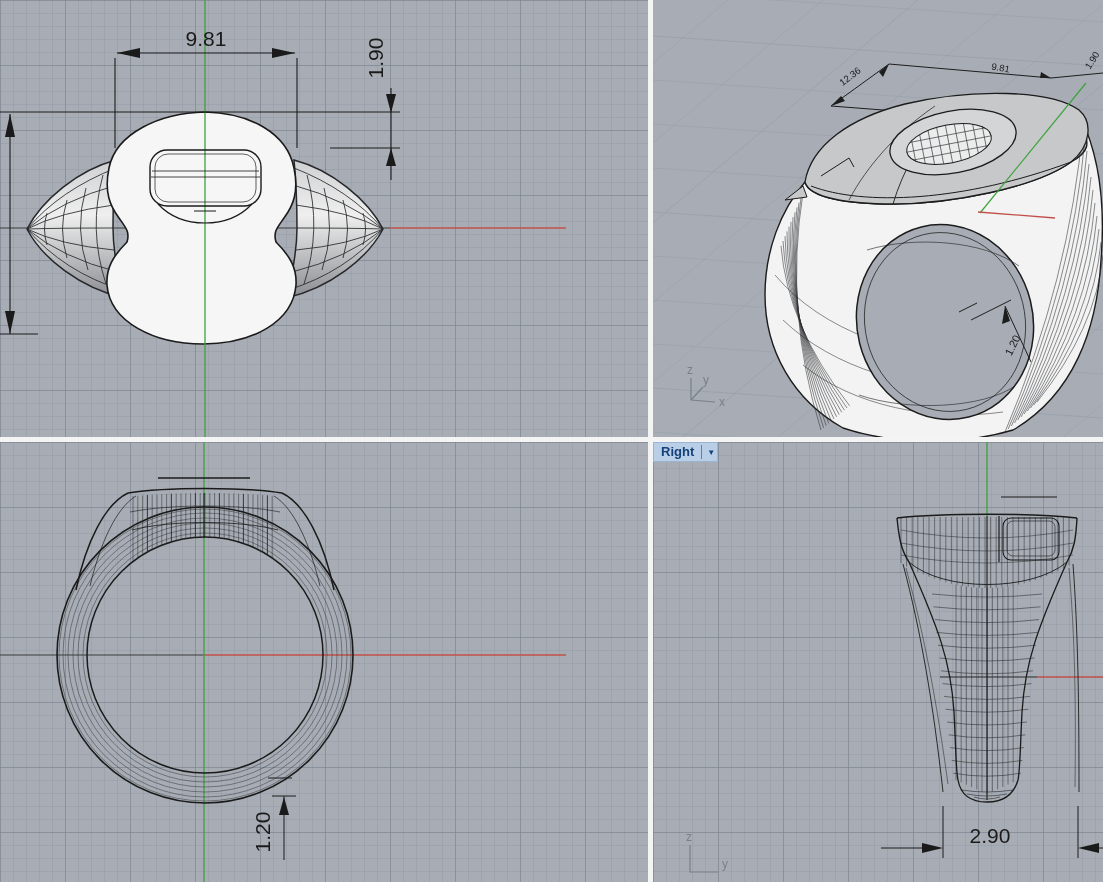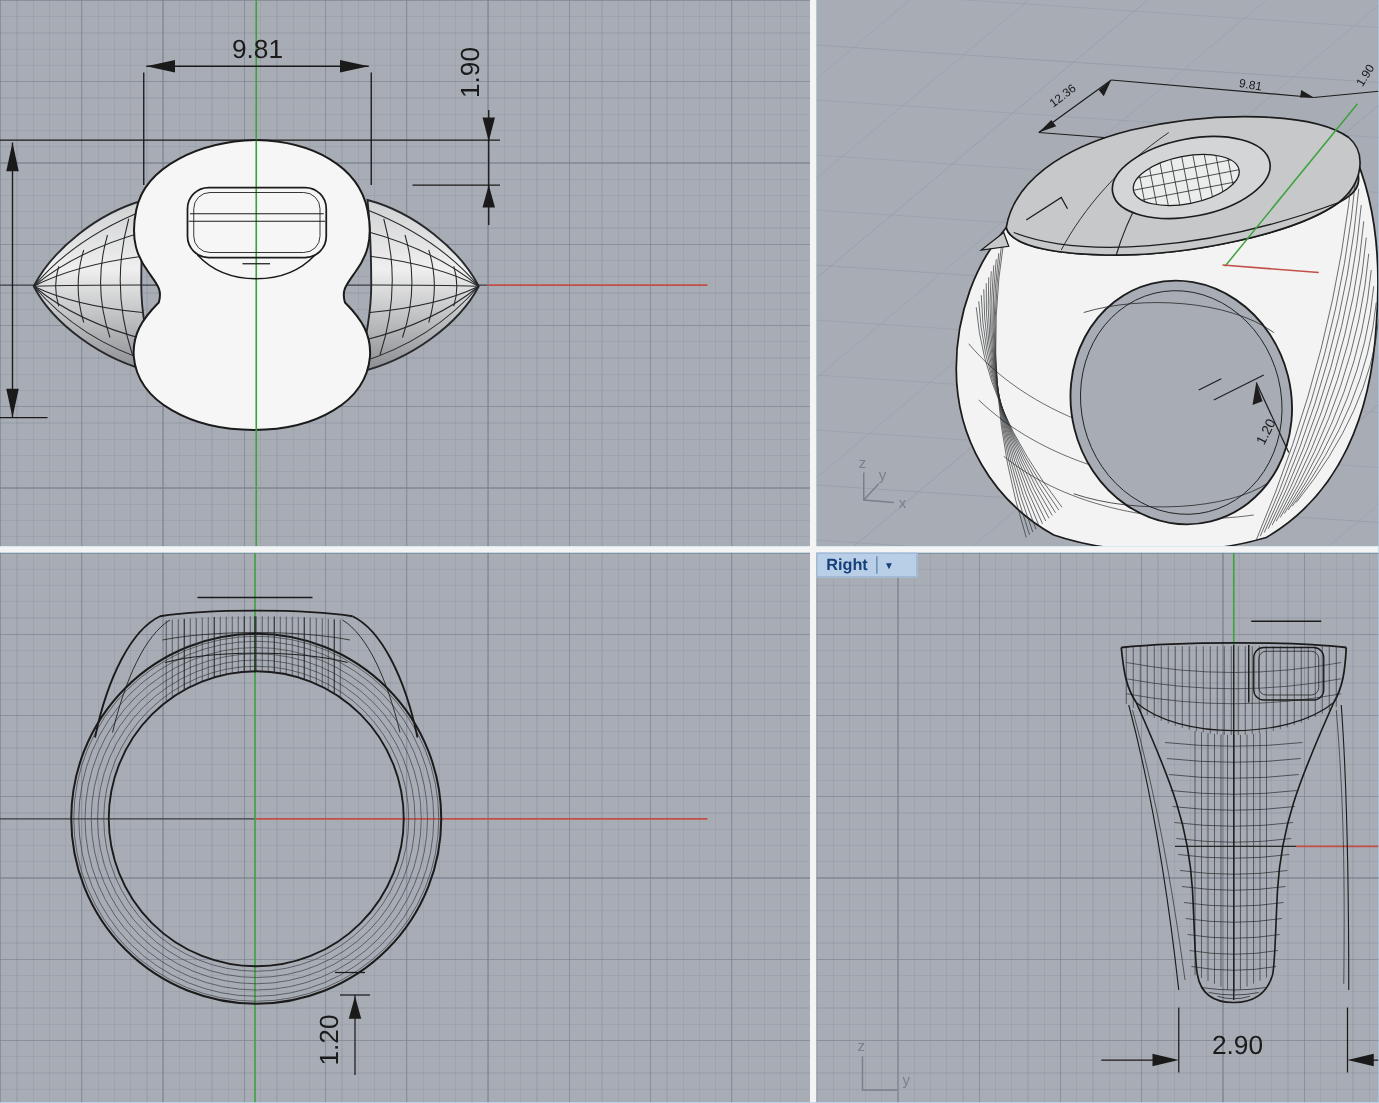--- a/index.html
+++ b/index.html
@@ -1,33 +1,33 @@
 <!DOCTYPE html>
 <html><head>
 <meta charset="utf-8">
 <style>
   html,body{margin:0;padding:0;background:#dfe1e4;}
   .stage{position:relative;width:1103px;height:882px;overflow:hidden;
-         font-family:"Liberation Sans",sans-serif;background:#7dd3fc;}
+         font-family:"Liberation Sans",sans-serif;background:#ffffff;}
   .vp{position:absolute;overflow:hidden;background-color:#a8adb5;
       background-image:
         repeating-linear-gradient(to right, rgba(120,129,142,.55) 0 1px, transparent 1px 65px),
         repeating-linear-gradient(to bottom, rgba(120,129,142,.55) 0 1px, transparent 1px 65px),
         repeating-linear-gradient(to right, rgba(135,143,155,.30) 0 1px, transparent 1px 13px),
         repeating-linear-gradient(to bottom, rgba(135,143,155,.30) 0 1px, transparent 1px 13px);}
   .vp.plain{background-image:none;}
   .vp svg{position:absolute;left:0;top:0;}
   #vp-top{left:0;top:0;width:648px;height:437px;}
   #vp-persp{left:653px;top:0;width:450px;height:437px;}
   #vp-front{left:0;top:442px;width:648px;height:440px;}
   #vp-right{left:653px;top:442px;width:450px;height:440px;}
   .split-v{position:absolute;left:648px;top:0;width:5px;height:882px;background:#f4f4f4;}
   .split-h{position:absolute;left:0;top:437px;width:1103px;height:5px;background:#f4f4f4;}
   .vp-label{position:absolute;left:0;top:0;z-index:5;display:flex;align-items:center;
-            height:20px;padding:0 16px 0 7px;background:#b9cfe7;border:1px solid #9ab4d2;
+            height:20px;padding:0 0 0 7px;background:#b9cfe7;border:1px solid #9ab4d2;
             box-sizing:border-box;cursor:pointer;}
   .vp-label .ttl{font-size:13px;font-weight:bold;color:#16407a;line-height:18px;}
   .vp-label .sep{width:1px;height:14px;background:#5d82ac;margin:0 3px 0 7px;}
   .vp-label .arrow{font-size:8px;color:#16407a;padding:0 2px;}
   text{font-family:"Liberation Sans",sans-serif;fill:#1a1a1a;}
   .dimtxt{font-size:21px;}
   .dimtxt-sm{font-size:9.5px;}
   .axis-gizmo-label{font-size:12px;fill:#788089;}
 </style>
 </head>

